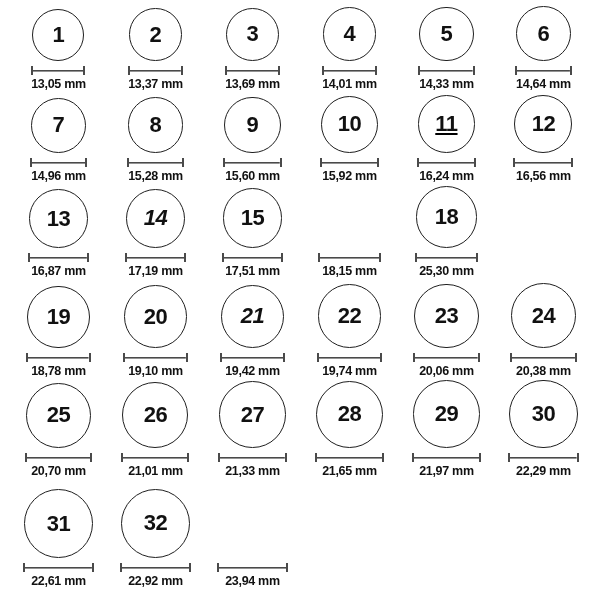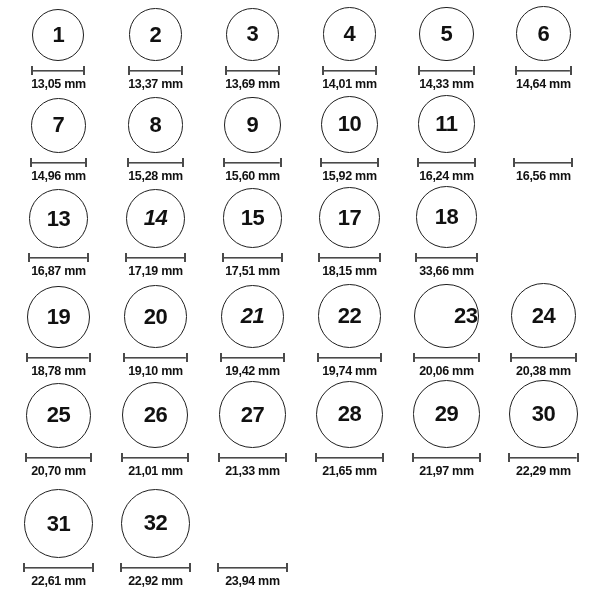--- a/index.html
+++ b/index.html
@@ -133,27 +133,30 @@
     <div class="label">15,60 mm</div>
   </div>
         <div class="cell">
     <div class="circle" style="width: 57.04px; height: 57.04px;">
       <span class="num">10</span>
     </div>
     <div class="measure" style="width: 59.04px;"></div>
     <div class="label">15,92 mm</div>
   </div>
         <div class="cell">
-    <div class="circle" style="width: 57.6px; height: 57.6px;">
+    <div class="circle" style="width: 57.6px; height: 57.6px; text-decoration: underline;">
       <span class="num">11</span>
     </div>
     <div class="measure" style="width: 59.6px;"></div>
     <div class="label">16,24 mm</div>
   </div>
         <div class="cell">
+    <div class="circle" style="width: 58.16px; height: 58.16px;">
+      <span class="num">12</span>
+    </div>
     <div class="measure" style="width: 60.16px;"></div>
     <div class="label">16,56 mm</div>
   </div>
       </div>
       <div class="row" style="height: 95px;">
         <div class="cell">
     <div class="circle" style="width: 58.72px; height: 58.72px;">
       <span class="num">13</span>
     </div>
     <div class="measure" style="width: 60.72px;"></div>
@@ -167,32 +170,29 @@
     <div class="label">17,19 mm</div>
   </div>
         <div class="cell">
     <div class="circle" style="width: 59.84px; height: 59.84px;">
       <span class="num">15</span>
     </div>
     <div class="measure" style="width: 61.84px;"></div>
     <div class="label">17,51 mm</div>
   </div>
         <div class="cell">
-    <div class="circle" style="width: 60.96px; height: 60.96px;">
-      <span class="num">17</span>
-    </div>
     <div class="measure" style="width: 62.96px;"></div>
     <div class="label">18,15 mm</div>
   </div>
         <div class="cell">
     <div class="circle" style="width: 61.52px; height: 61.52px;">
       <span class="num">18</span>
     </div>
     <div class="measure" style="width: 63.52px;"></div>
-    <div class="label">33,66 mm</div>
+    <div class="label">25,30 mm</div>
   </div>
       </div>
       <div class="row" style="height: 100px;">
         <div class="cell">
     <div class="circle" style="width: 62.08px; height: 62.08px; justify-content: center;">
       <span class="num">19</span>
     </div>
     <div class="measure" style="width: 64.08px;"></div>
     <div class="label">18,78 mm</div>
   </div>
@@ -211,21 +211,21 @@
     <div class="label">19,42 mm</div>
   </div>
         <div class="cell">
     <div class="circle" style="width: 63.76px; height: 63.76px;">
       <span class="num">22</span>
     </div>
     <div class="measure" style="width: 65.76px;"></div>
     <div class="label">19,74 mm</div>
   </div>
         <div class="cell">
-    <div class="circle" style="width: 64.32px; height: 64.32px; justify-content: flex-end;">
+    <div class="circle" style="width: 64.32px; height: 64.32px;">
       <span class="num">23</span>
     </div>
     <div class="measure" style="width: 66.32px;"></div>
     <div class="label">20,06 mm</div>
   </div>
         <div class="cell">
     <div class="circle" style="width: 64.88px; height: 64.88px;">
       <span class="num">24</span>
     </div>
     <div class="measure" style="width: 66.88px;"></div>

